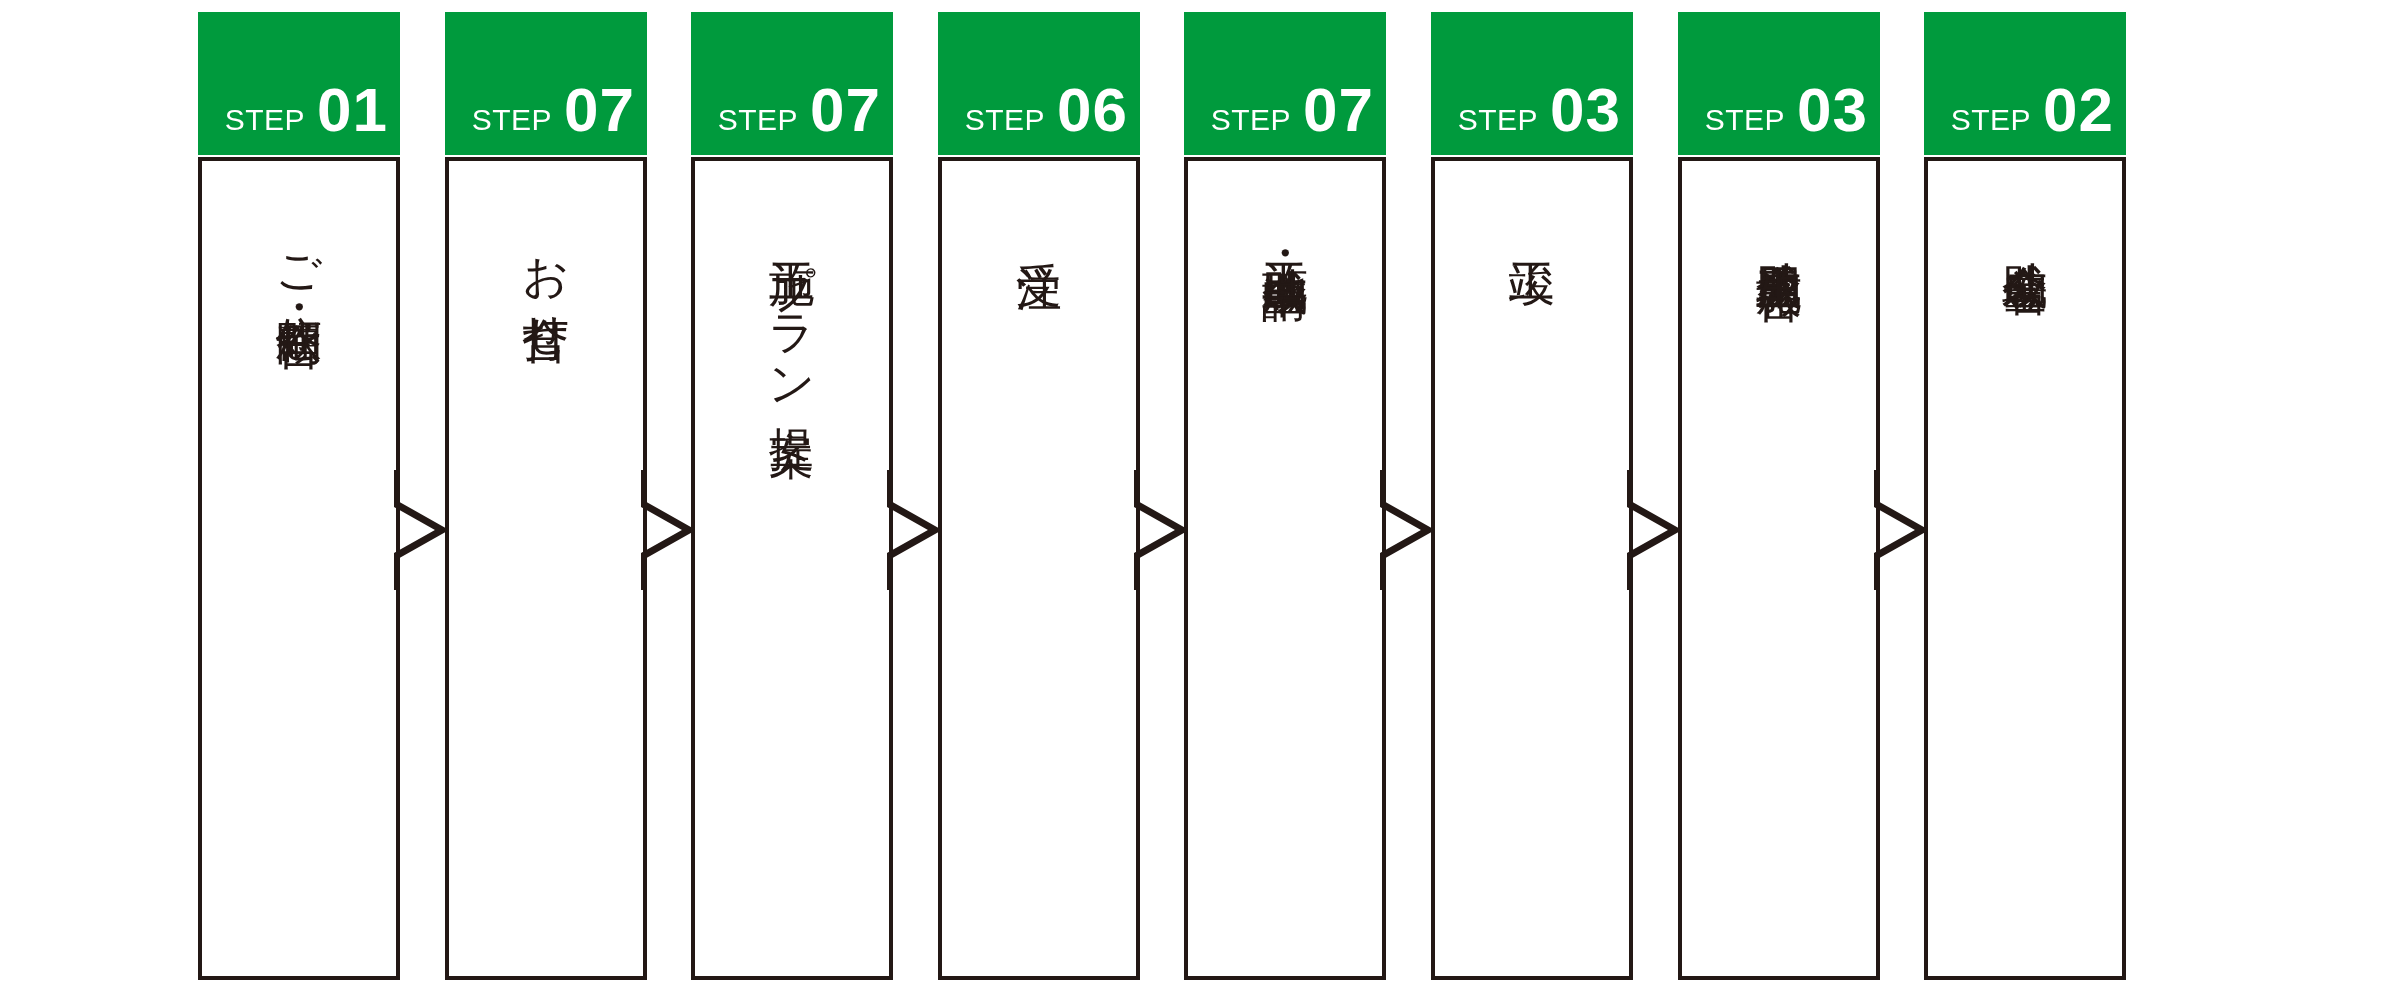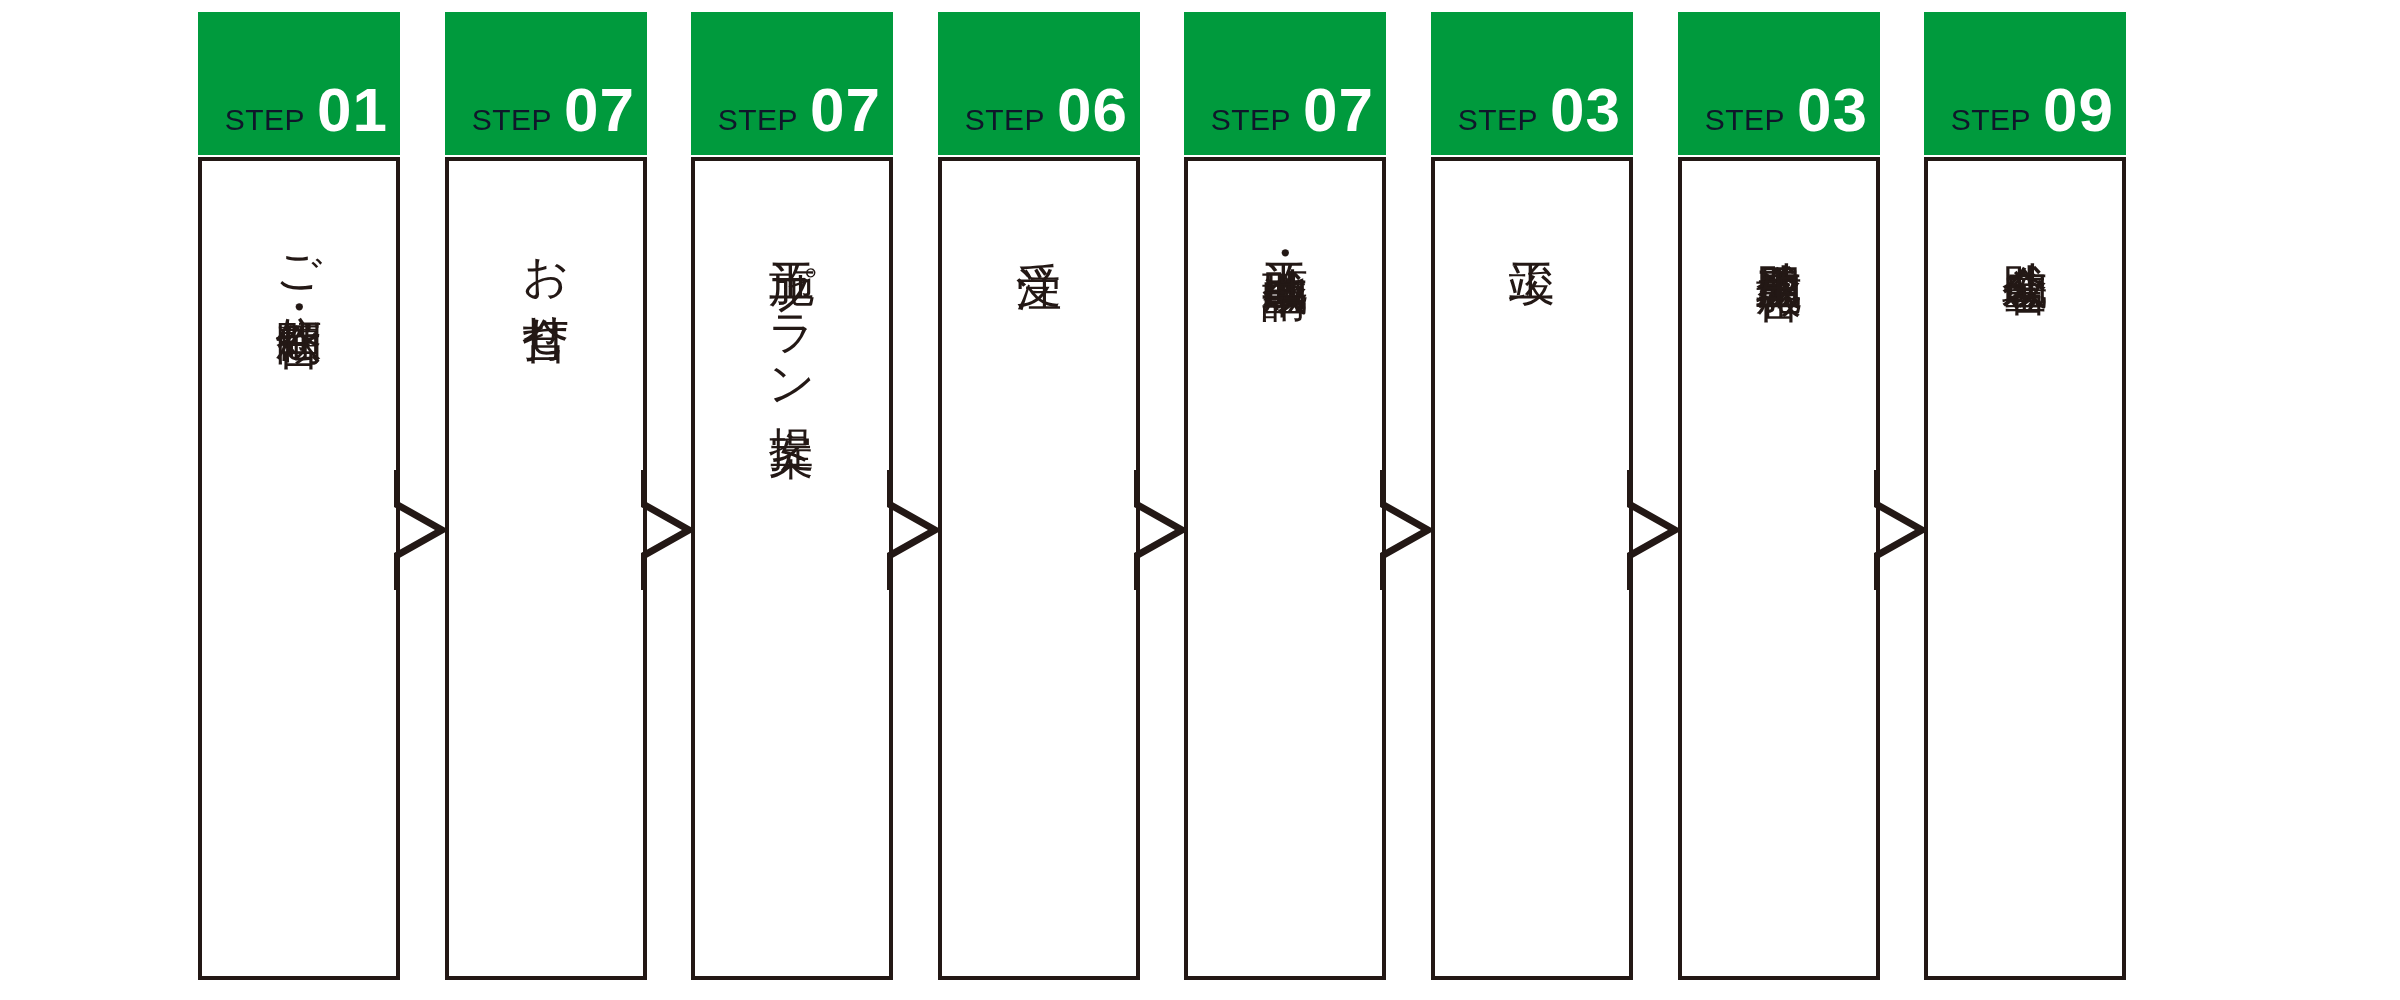--- a/index.html
+++ b/index.html
@@ -37,21 +37,21 @@
     background: #009a3d;
     box-sizing: border-box;
     display: flex;
     align-items: flex-end;
     justify-content: flex-end;
     padding: 0 12px 14px 0;
     line-height: 1;
   }
 
   .step-word {
-    color: #0f172a;
+    color: #ffffff;
     font-size: 30px;
     font-weight: 400;
     letter-spacing: 0.5px;
     transform: translateY(-6px);
     font-family: "Liberation Sans", "DejaVu Sans", sans-serif;
   }
 
   .step-num {
     color: #ffffff;
     font-size: 62px;
@@ -199,19 +199,19 @@
       </div>
     </div>
     <div class="connector" style="left: 1874px;">
       <svg viewBox="0 0 52 120" xmlns="http://www.w3.org/2000/svg">
         <path d="M2 0 L2 34 L48 60 L2 86 L2 120" fill="none" stroke="#231815" stroke-width="7" stroke-linejoin="miter" stroke-linecap="butt"></path>
       </svg>
     </div>
     <div class="step-card" style="left: 1924px;">
       <div class="step-header">
         <span class="step-word">STEP</span>
-        <span class="step-num">09</span>
+        <span class="step-num">02</span>
       </div>
       <div class="step-body">
         <div class="step-label">助成金着金</div>
       </div>
     </div>
   </div>
 
 </body></html>

